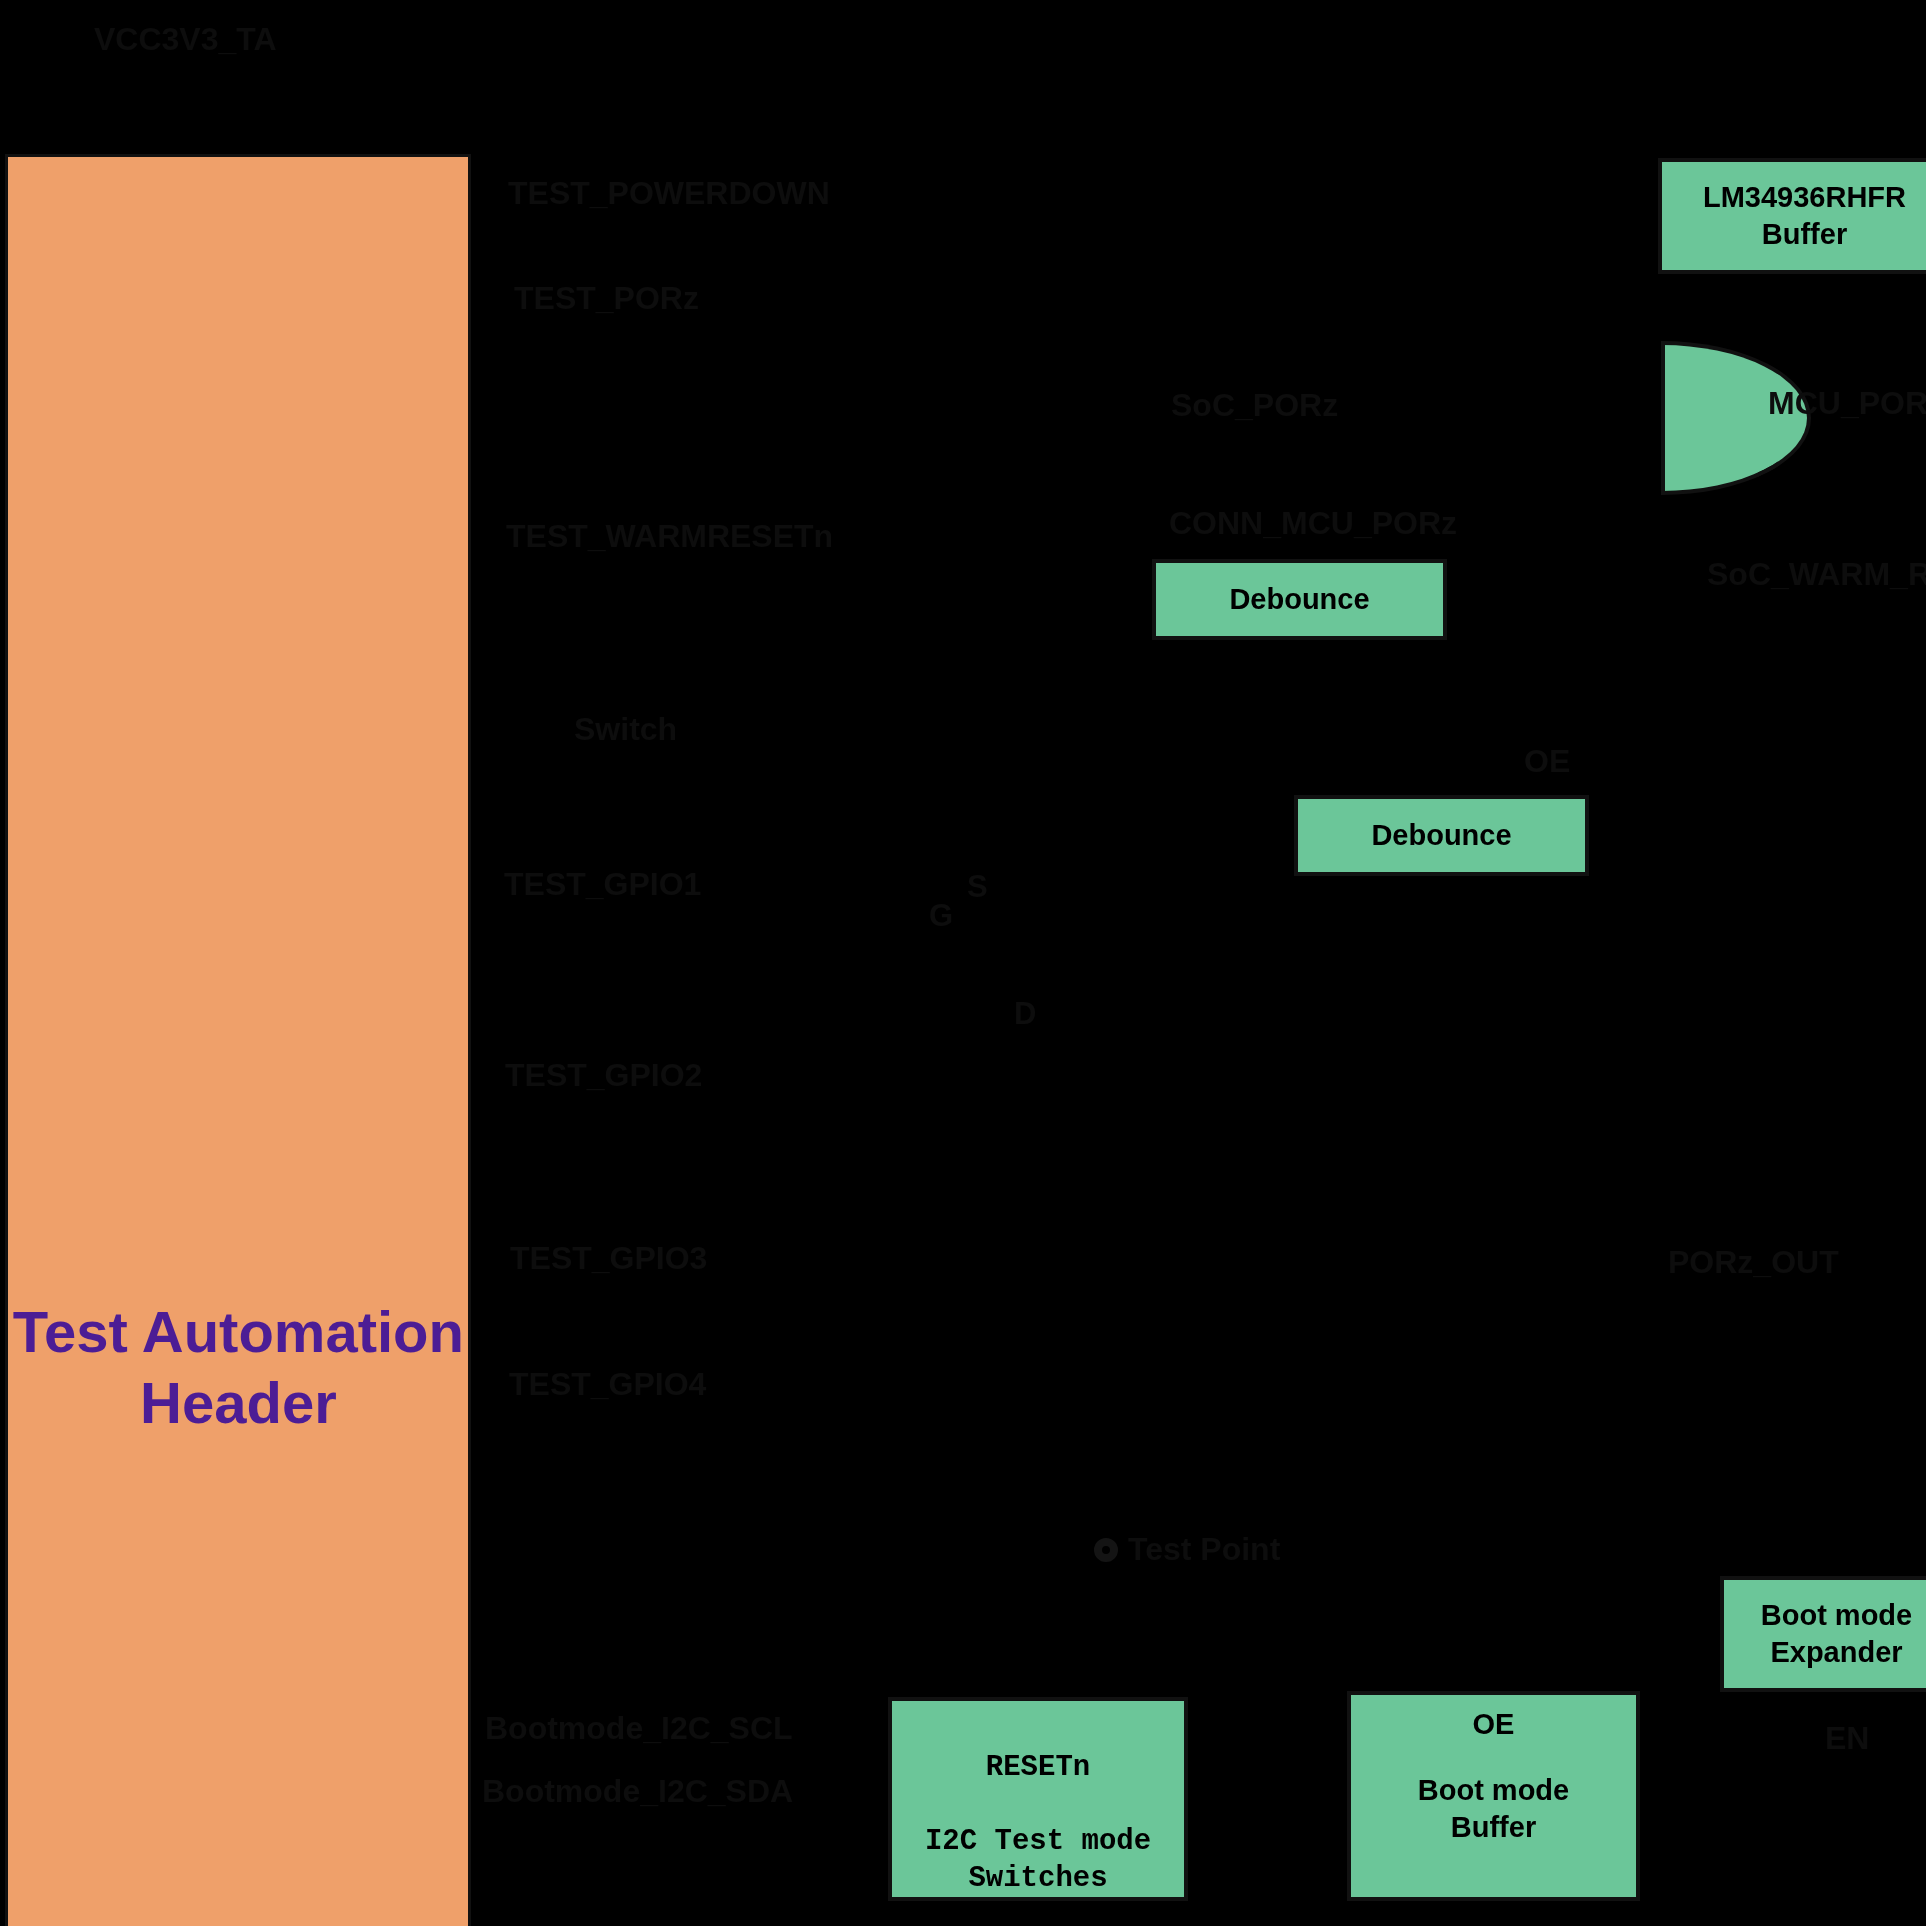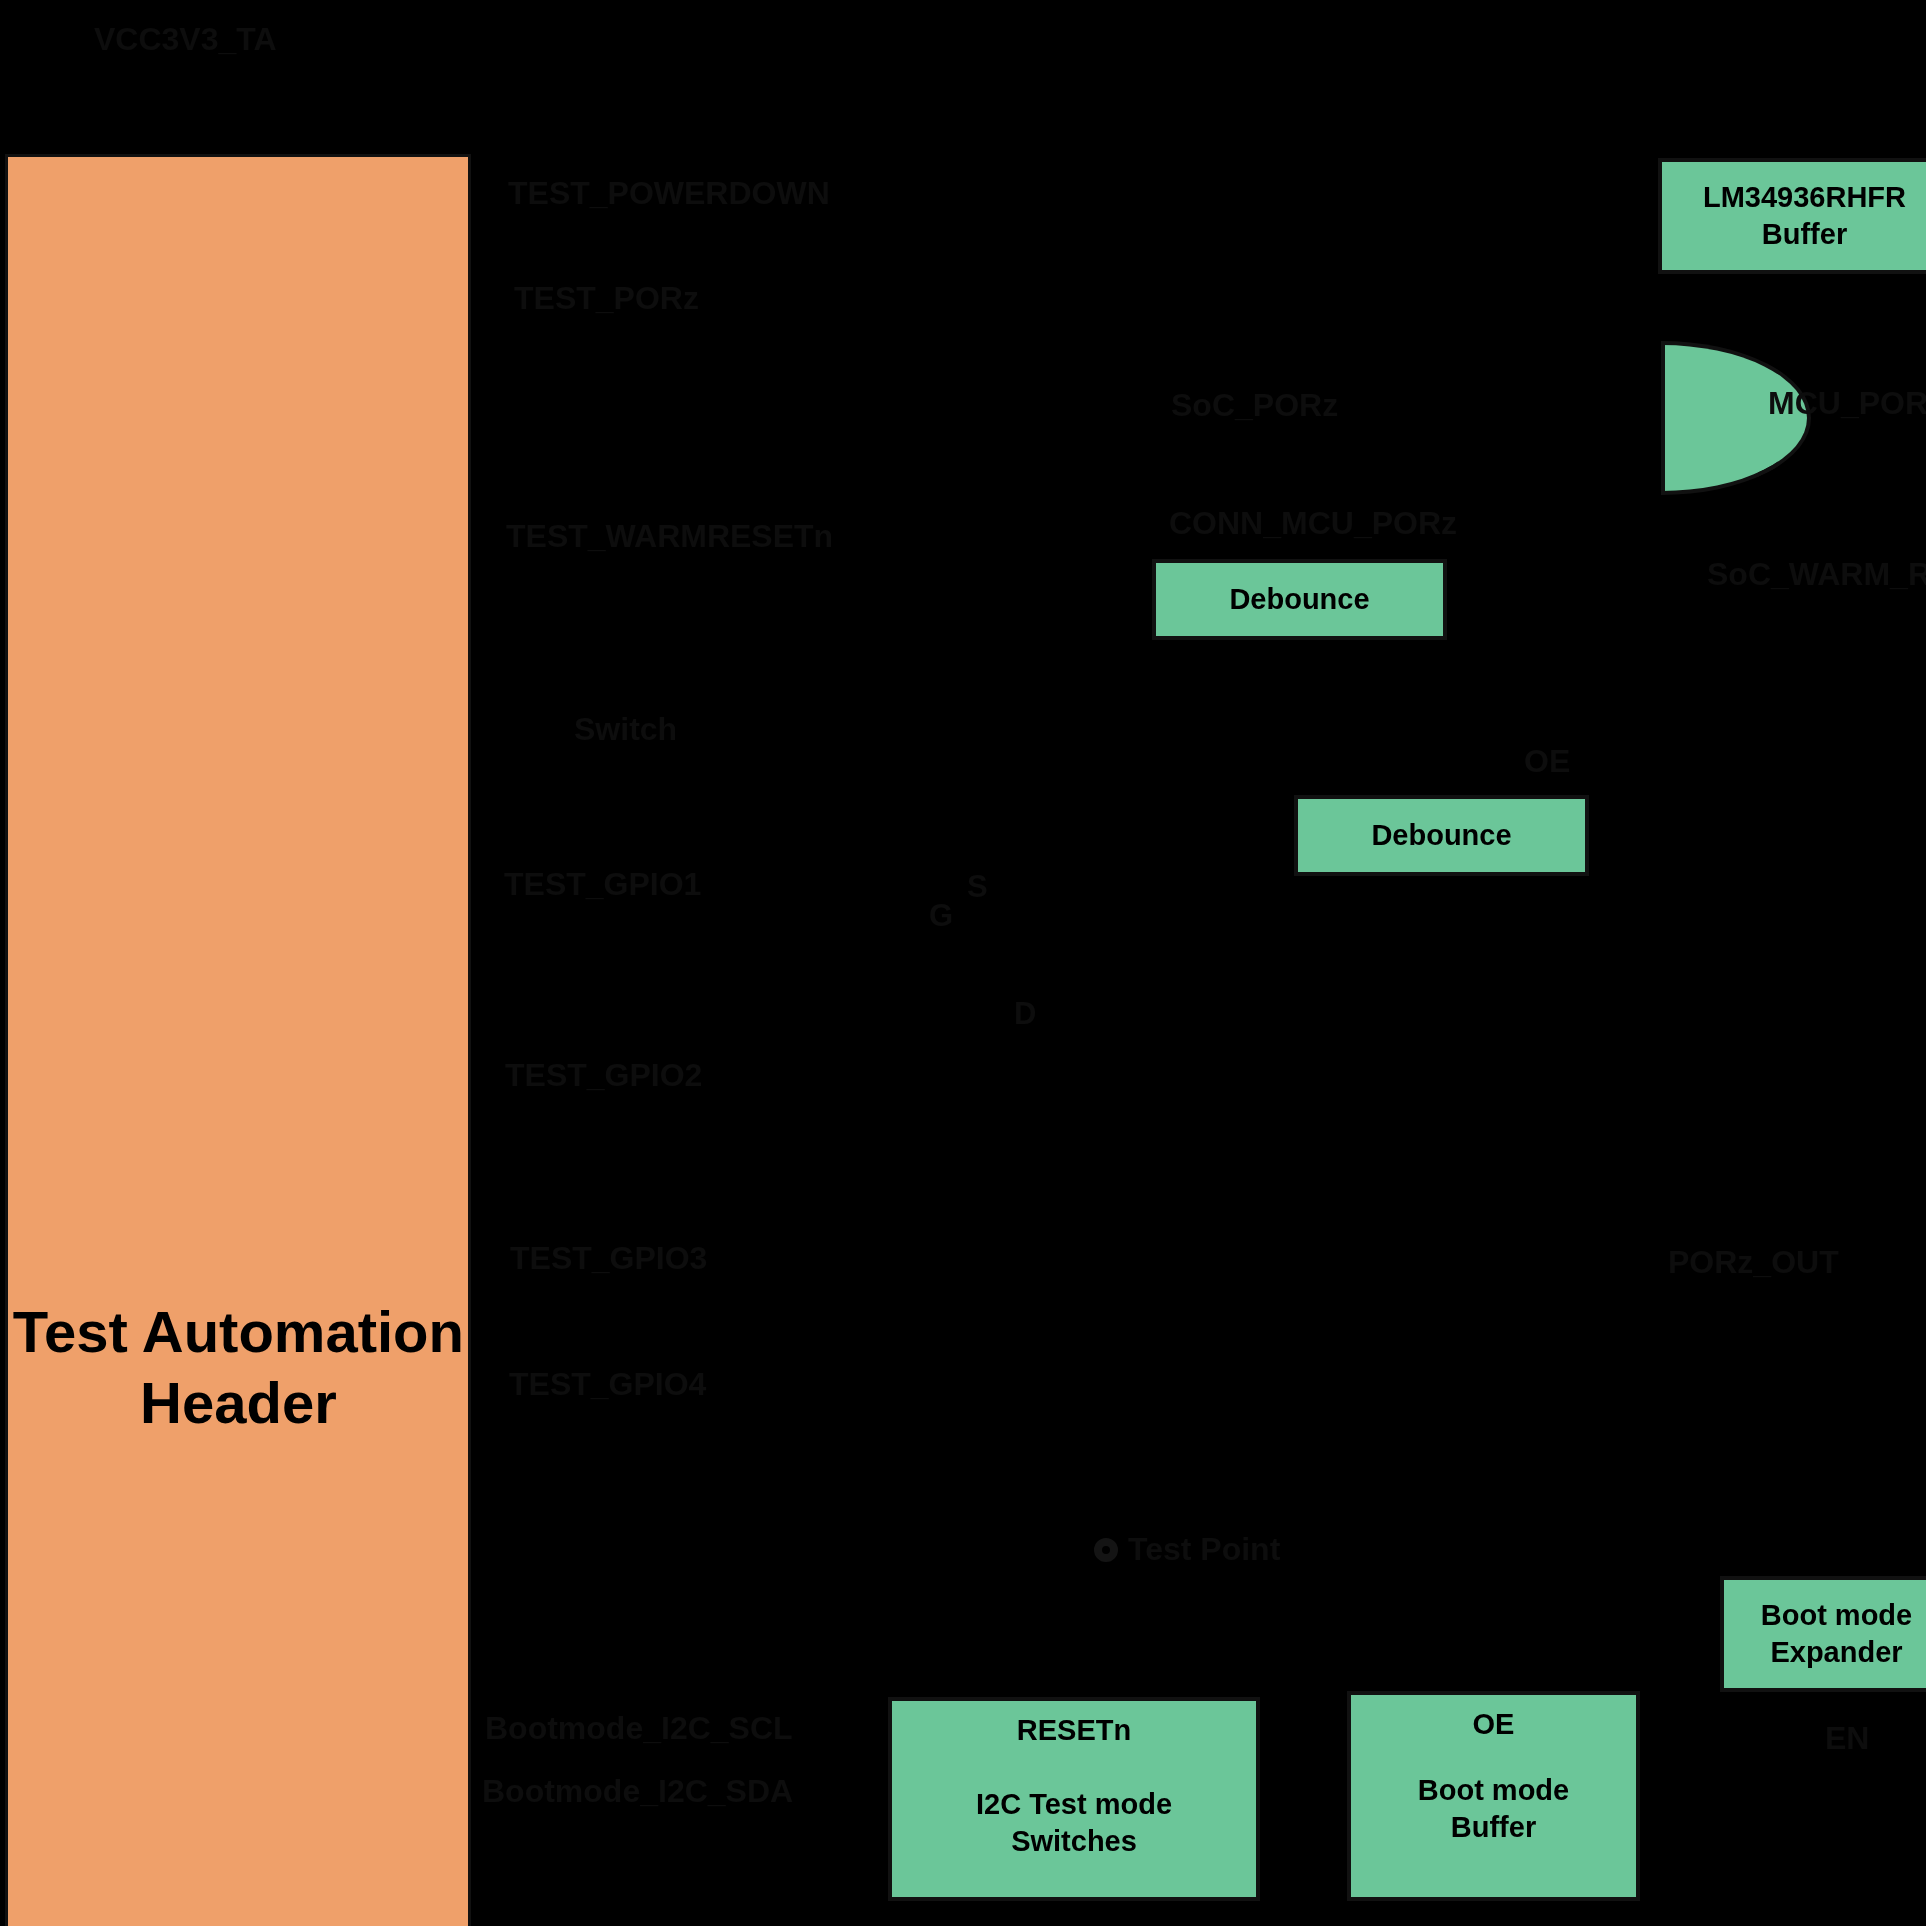--- a/index.html
+++ b/index.html
@@ -31,21 +31,21 @@
     background:#efa06a;
     border:3.9px solid #111111;
     box-sizing:border-box;
     color:#000;
   }
   .bigtitle{
     position:absolute;
     left:0;right:0;
     text-align:center;
     font-weight:bold;
-    color:#000000;
+    color:#4c1d95;
     line-height:1.22;
   }
   
   .net{
     position:absolute;
     color:#0d0d0d;
     font-weight:bold;
     white-space:nowrap;
     letter-spacing:0px;
   }
@@ -99,21 +99,21 @@
 
   <div class="blk" style="left:1294px;top:795px;width:295px;height:81px;font-size:29px;">
     <span>Debounce</span>
   </div>
 
   <div class="blk" style="left:1720px;top:1576px;width:233px;height:116px;font-size:29px;">
     <span>Boot mode</span>
     <span>Expander</span>
   </div>
 
-  <div class="blk" style="left:888px;top:1697px;width:372px;height:204px;font-size:29px;justify-content:flex-start;padding-top:10.8px;">
+  <div class="blk" style="left:888px;top:1697px;width:300px;height:204px;font-size:29px;justify-content:flex-end;padding-top:10.8px;font-family:Liberation Mono, monospace;">
     <span>RESETn</span>
     <span style="height:37px;"></span>
     <span>I2C Test mode</span>
     <span>Switches</span>
   </div>
 
   <div class="blk" style="left:1347px;top:1691px;width:293px;height:210px;font-size:29px;justify-content:flex-start;padding-top:10.8px;">
     <span>OE</span>
     <span style="height:29px;"></span>
     <span>Boot mode</span>

